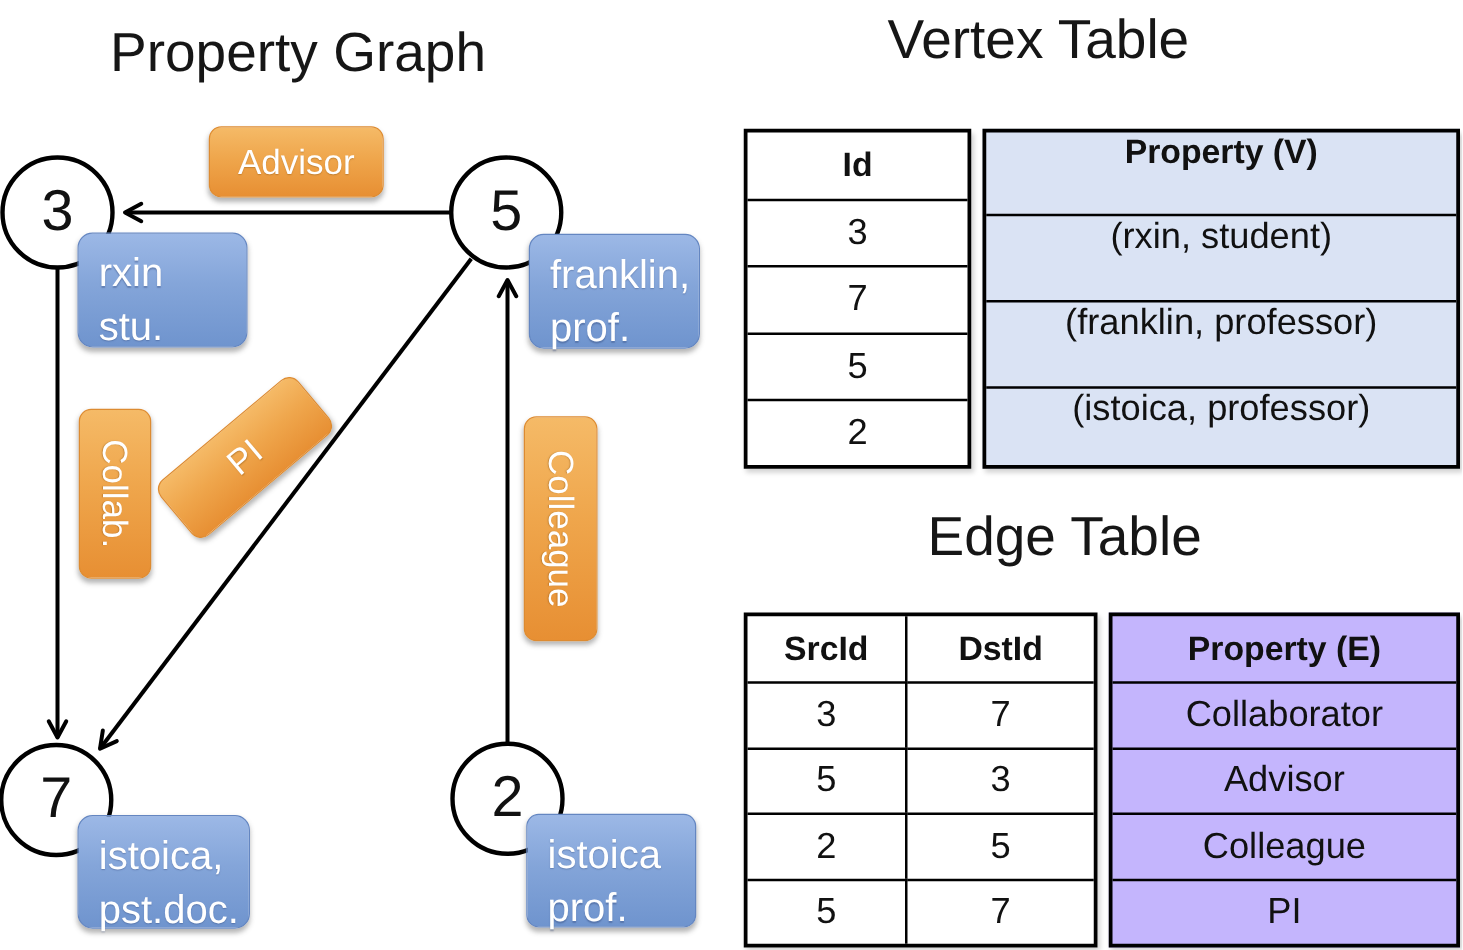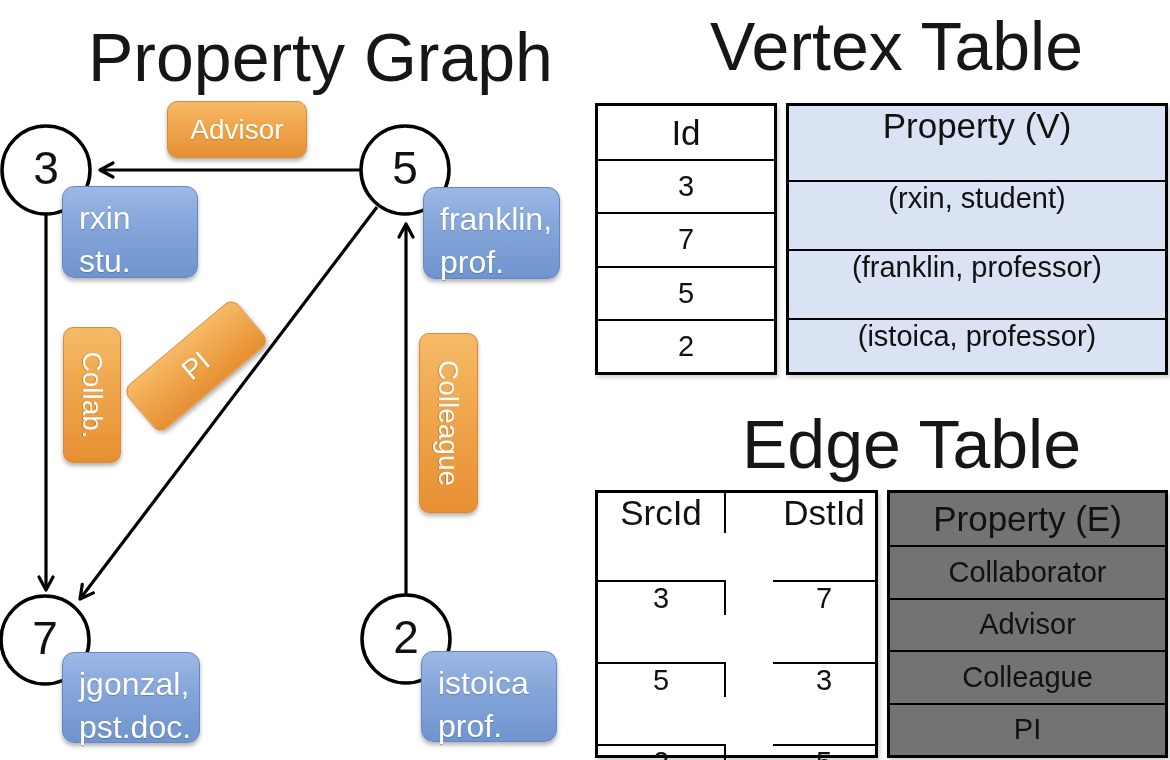--- a/index.html
+++ b/index.html
@@ -3,21 +3,21 @@
 <meta charset="utf-8">
 <style>
   html,body{margin:0;padding:0;background:#fff;}
   .canvas{
     position:relative;width:1170px;height:760px;background:#fff;overflow:hidden;
     font-family:"Liberation Sans",sans-serif;color:#111;
   }
   .abs{position:absolute;}
   
   .big-title{
-    position:absolute;font-size:68px;font-weight:400;color:#161616;
+    position:absolute;font-size:44px;font-weight:400;color:#161616;
     white-space:nowrap;letter-spacing:0;
   }
   
   .node-num{
     position:absolute;transform:translate(-50%,-54%);
     font-size:46px;font-weight:400;color:#111;
   }
   
   .ebox{
     position:absolute;display:flex;align-items:center;justify-content:center;
@@ -39,28 +39,28 @@
   }
   
   .tbox{
     position:absolute;box-sizing:border-box;border:3px solid #000;
     display:grid;background:#fff;box-shadow:2px 3px 4px rgba(0,0,0,.18);
   }
   .tbox .cell{
     display:flex;align-items:center;justify-content:center;
     font-size:29px;box-sizing:border-box;white-space:nowrap;
   }
-  .tbox .hdr{font-weight:normal;font-size:35px;}
+  .tbox .hdr{font-weight:bold;font-size:27px;}
   .onecol{grid-template-columns:1fr;grid-template-rows:repeat(5,1fr);}
   .onecol .cell:not(:nth-child(1)){border-top:2px solid #000;}
-  .twocol{grid-template-columns:128px 1fr;grid-template-rows:repeat(5,1fr);gap:47px;}
+  .twocol{grid-template-columns:128px 1fr;grid-template-rows:repeat(5,1fr);}
   .twocol .cell:nth-child(odd){border-right:2px solid #000;}
   .twocol .cell:nth-child(n+3){border-top:2px solid #000;}
   .bluefill{background:#DAE3F4;}
-  .tanfill{background:#737373;}
+  .tanfill{background:#c4b5fd;}
 </style>
 </head>
 <body>
 
 <div class="canvas">
 
   <div class="big-title" style="left:88px;top:18px;">Property Graph</div>
 
   <svg class="abs" style="left:0;top:0;" width="585" height="760" viewBox="0 0 585 760">
     <defs>
@@ -100,24 +100,24 @@
 
   <div class="vbox" style="left:62px;top:186px;width:136px;height:92px;">
     <div>rxin</div>
     <div>stu.</div>
   </div>
   <div class="vbox" style="left:423px;top:187px;width:137px;height:92px;">
     <div>franklin,</div>
     <div>prof.</div>
   </div>
   <div class="vbox" style="left:62px;top:652px;width:138px;height:91px;">
-    <div>jgonzal,</div>
+    <div>istoica,</div>
     <div>pst.doc.</div>
   </div>
-  <div class="vbox" style="left:421px;top:651px;width:136px;height:91px;">
+  <div class="vbox" style="left:421px;top:651px;width:136px;height:91px;border-radius:10px;">
     <div>istoica</div>
     <div>prof.</div>
   </div>
 
   <div class="big-title" style="left:710px;top:7px;">Vertex Table</div>
 
   <div class="tbox onecol" style="left:595px;top:103px;width:182px;height:272px;">
     <div class="cell hdr">Id</div>
     <div class="cell">3</div>
     <div class="cell">7</div>

